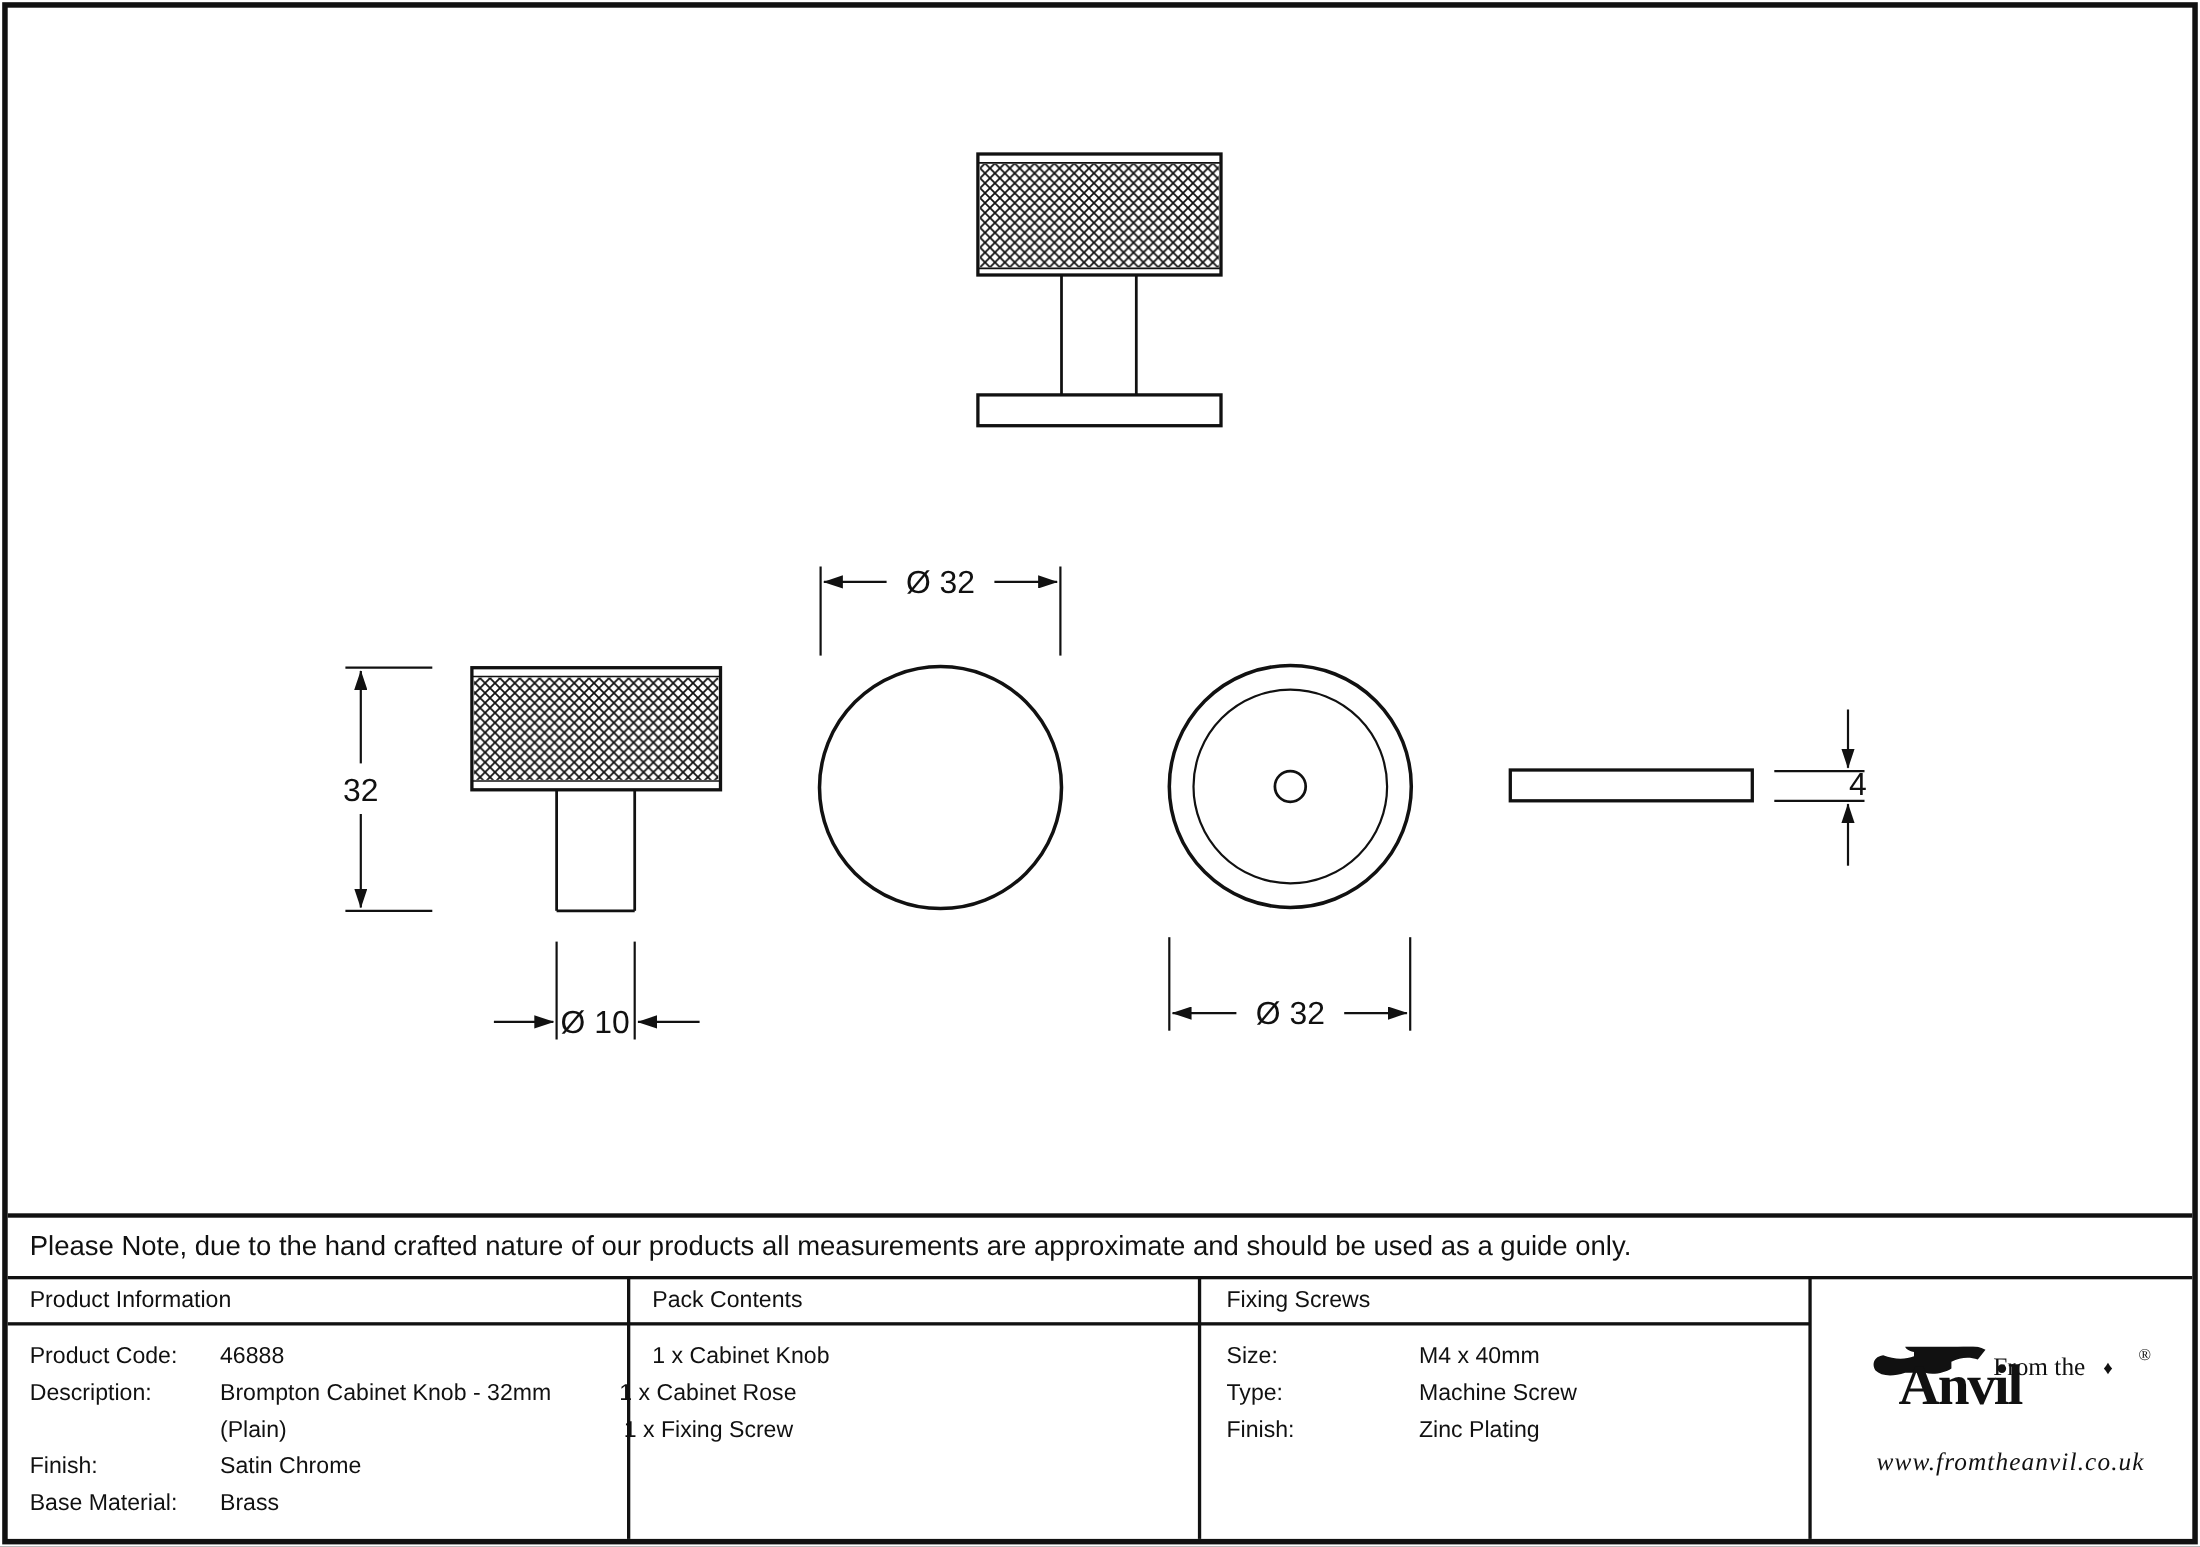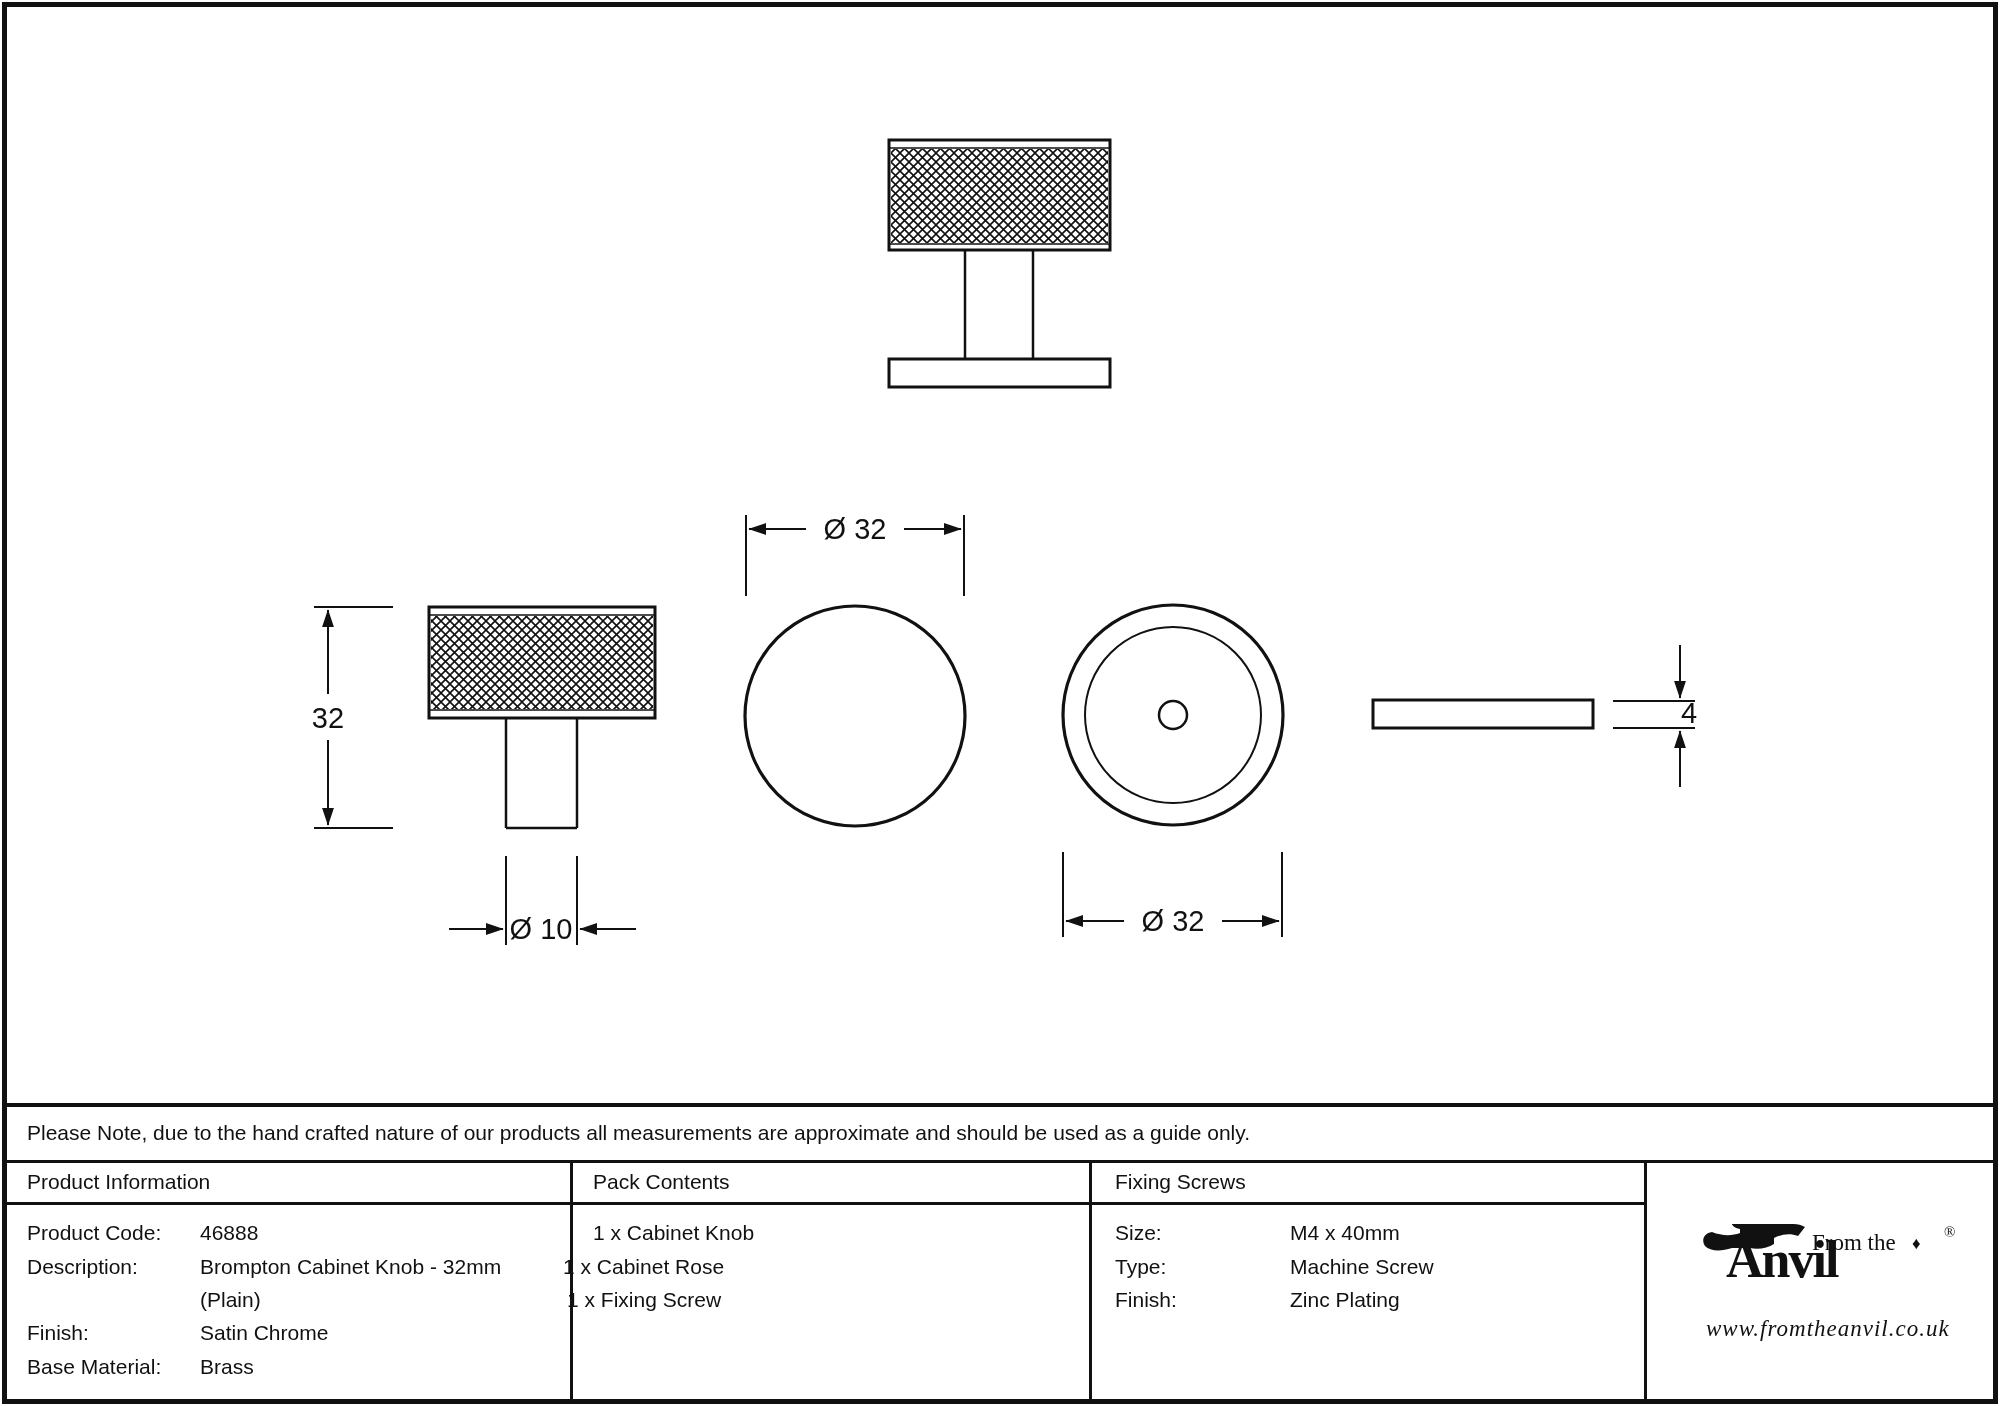--- a/index.html
+++ b/index.html
@@ -3,21 +3,21 @@
 <meta charset="utf-8">
 <style>
   html,body{margin:0;padding:0;background:#888;}
   .page{position:relative;width:2000px;height:1406px;background:#fff;
         font-family:"Liberation Sans",sans-serif;color:#111;overflow:hidden;}
   .frame{position:absolute;inset:2px;border:5px solid #111;pointer-events:none;}
   .drawing-svg{position:absolute;left:0;top:0;}
   .hline{position:absolute;background:#111;}
   .vline{position:absolute;background:#111;}
   .txt{position:absolute;font-size:21px;line-height:26px;white-space:nowrap;}
-  .note{font-size:21px;}
+  .note{font-size:25px;}
   .dim-font{font-family:"Liberation Sans",sans-serif;font-size:29px;fill:#111;}
   .logo{position:absolute;left:1700px;top:1224px;width:264px;height:122px;}
   .logo-pre{position:absolute;left:112px;top:6px;font-family:"Liberation Serif",serif;font-size:23px;}
   .logo-diamond{position:absolute;left:212px;top:10px;font-size:17px;}
   .logo-reg{position:absolute;left:244px;top:0px;font-size:15px;font-family:"Liberation Serif",serif;}
   .logo-name{position:absolute;left:26px;top:10px;font-family:"Liberation Serif",serif;
              font-size:52px;line-height:1;font-weight:600;letter-spacing:-2px;}
   .logo-site{position:absolute;left:6px;top:92px;font-family:"Liberation Serif",serif;
              font-style:italic;font-size:23px;letter-spacing:1px;}
   .anvil-svg{position:absolute;left:2px;top:0px;}

